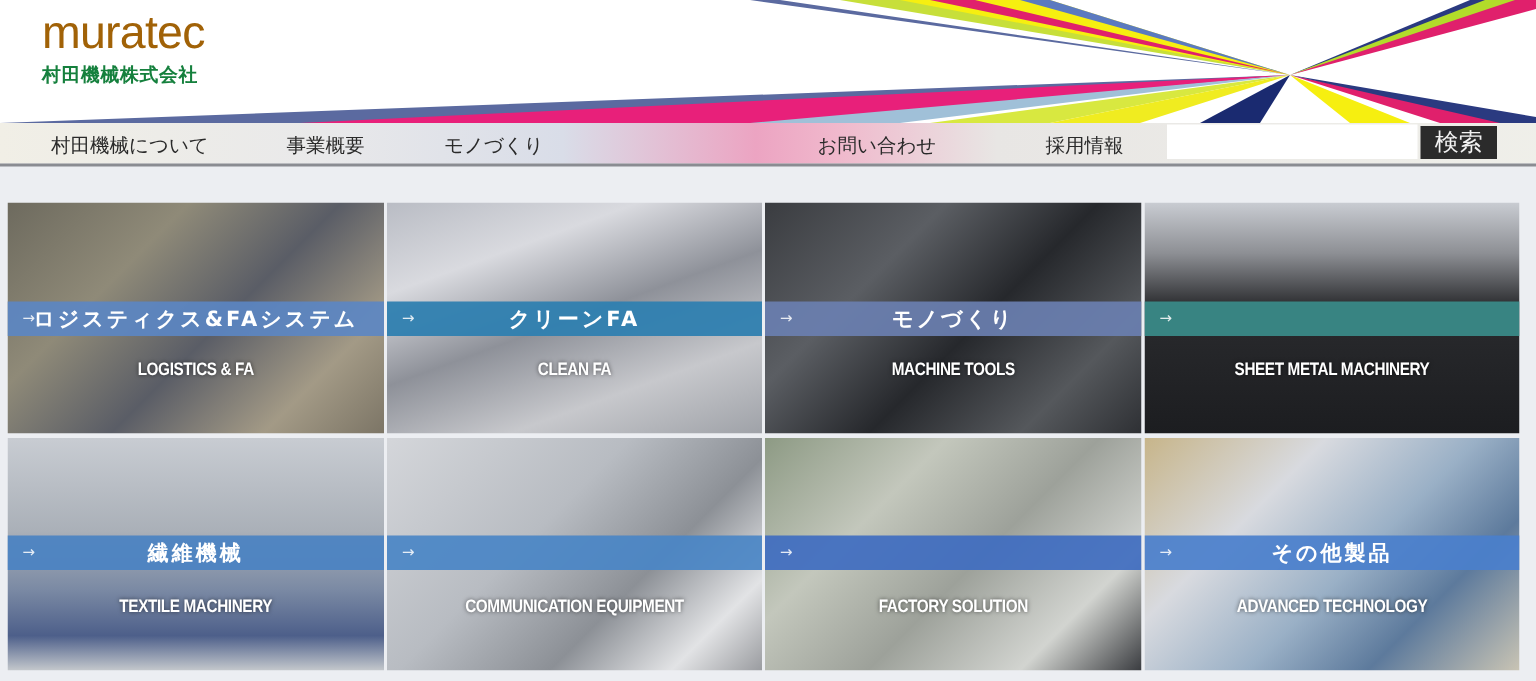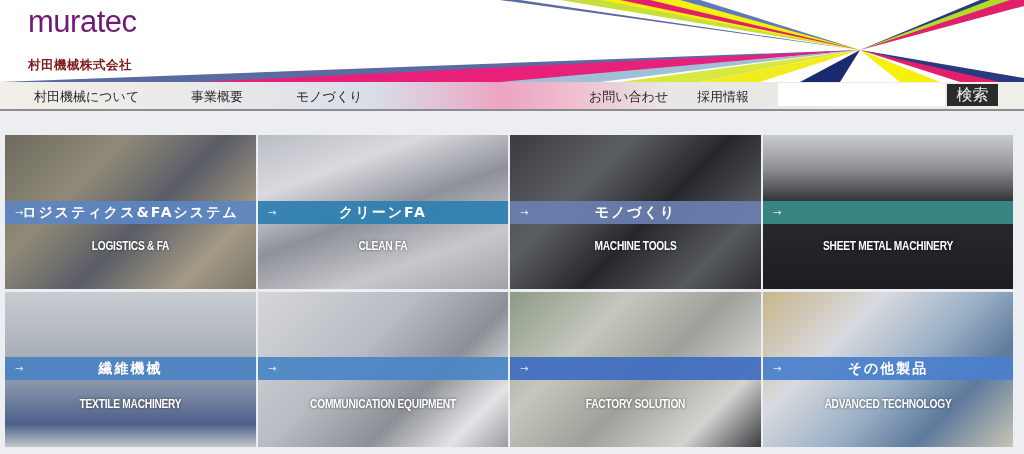--- a/index.html
+++ b/index.html
@@ -1,20 +1,20 @@
 <!DOCTYPE html>
 <html><head>
 <meta charset="utf-8">
 <style>
   html,body{margin:0;padding:0;}
   body{width:1024px;height:454px;overflow:hidden;background:#eceef2;font-family:"DejaVu Sans",sans-serif;position:relative;}
   .header{position:absolute;left:0;top:0;width:1024px;height:82px;background:#fff;overflow:hidden;}
   .logo{position:absolute;left:28px;top:6px;}
-  .logo-word{font-family:"Liberation Sans",sans-serif;font-size:31px;color:#701a75;letter-spacing:-0.5px;line-height:32px;}
-  .logo-sub{font-size:12.5px;font-weight:bold;color:#7f1d1d;margin-top:19px;letter-spacing:0.5px;}
+  .logo-word{font-family:"Liberation Sans",sans-serif;font-size:31px;color:#a16207;letter-spacing:-0.5px;line-height:32px;}
+  .logo-sub{font-size:12.5px;font-weight:bold;color:#15803d;margin-top:4px;letter-spacing:0.5px;}
   .rays{position:absolute;left:0;top:0;}
   .nav{position:absolute;left:0;top:82px;width:1024px;height:27px;background:linear-gradient(90deg,#f1efe6 0%,#e9e9ea 20%,#d9dde8 35%,#eca4c2 47%,#f0b8cc 52%,#e8e6e4 62%,#f0f0ea 100%);border-bottom:2px solid #8a8c92;padding-left:48px;}
   .nav-item{position:absolute;top:6px;font-size:13px;color:#2a2a2a;white-space:nowrap;}
   .search-input{position:absolute;left:778px;top:83px;width:167px;height:23px;border:none;background:#fff;padding:0 4px;box-sizing:border-box;font-size:12px;outline:none;}
   .search-btn{position:absolute;left:947px;top:84px;width:51px;height:22px;background:#2b2b2b;color:#f2f2f2;font-size:16px;border:none;display:flex;align-items:center;justify-content:center;cursor:pointer;}
   .grid{position:absolute;left:5px;top:135px;width:1008px;height:313px;}
   .tile{position:absolute;overflow:hidden;cursor:pointer;}
   .tile-bg{position:absolute;inset:0;}
   .banner{position:absolute;left:0;right:0;height:23px;display:flex;align-items:center;justify-content:center;color:#fff;font-weight:bold;font-size:14px;letter-spacing:2px;}
   .banner .arrow{position:absolute;left:10px;font-size:10px;font-weight:normal;opacity:0.85;}
@@ -46,21 +46,21 @@
   <div class="logo">
     <div class="logo-word">muratec</div>
     <div class="logo-sub">村田機械株式会社</div>
   </div>
 </div>
 
 <div class="nav">
   <a class="nav-item" style="left:34px">村田機械について</a>
   <a class="nav-item" style="left:191px">事業概要</a>
   <a class="nav-item" style="left:296px">モノづくり</a>
-  <a class="nav-item" style="left:589px">お問い合わせ</a>
+  <a class="nav-item" style="left:545px">お問い合わせ</a>
   <a class="nav-item" style="left:697px">採用情報</a>
 </div>
 <input class="search-input" type="text" placeholder="" style="">
 <button class="search-btn">検索</button>
 
 <div class="grid">
 
   <div class="tile" style="left:0;top:0;width:251px;height:154px">
     <div class="tile-bg" style="background:linear-gradient(135deg,#6d6a5e 0%,#8f8a78 30%,#5a5d66 55%,#a39a86 80%,#7c7566 100%)"></div>
     <div class="banner" style="top:66px;background:rgba(91,134,196,0.9)">

